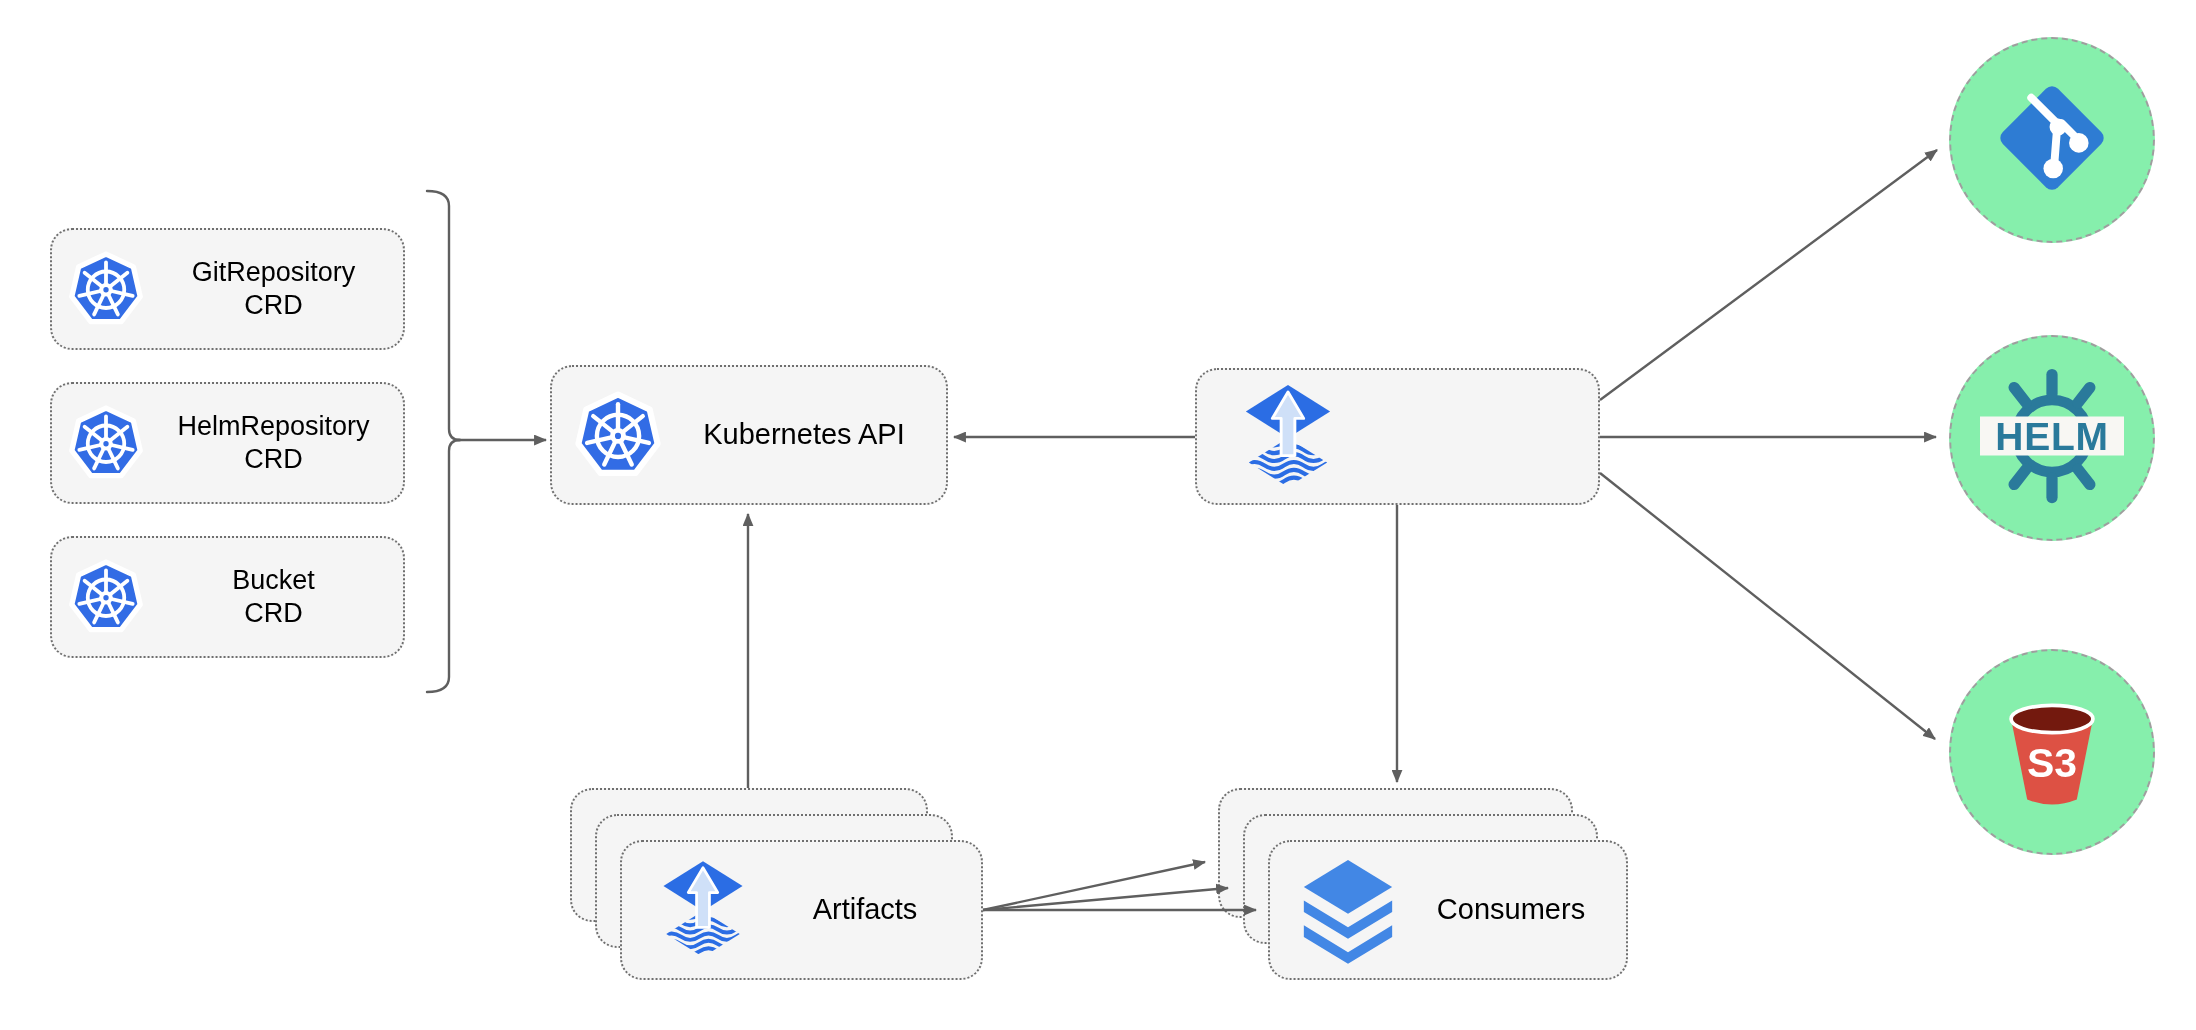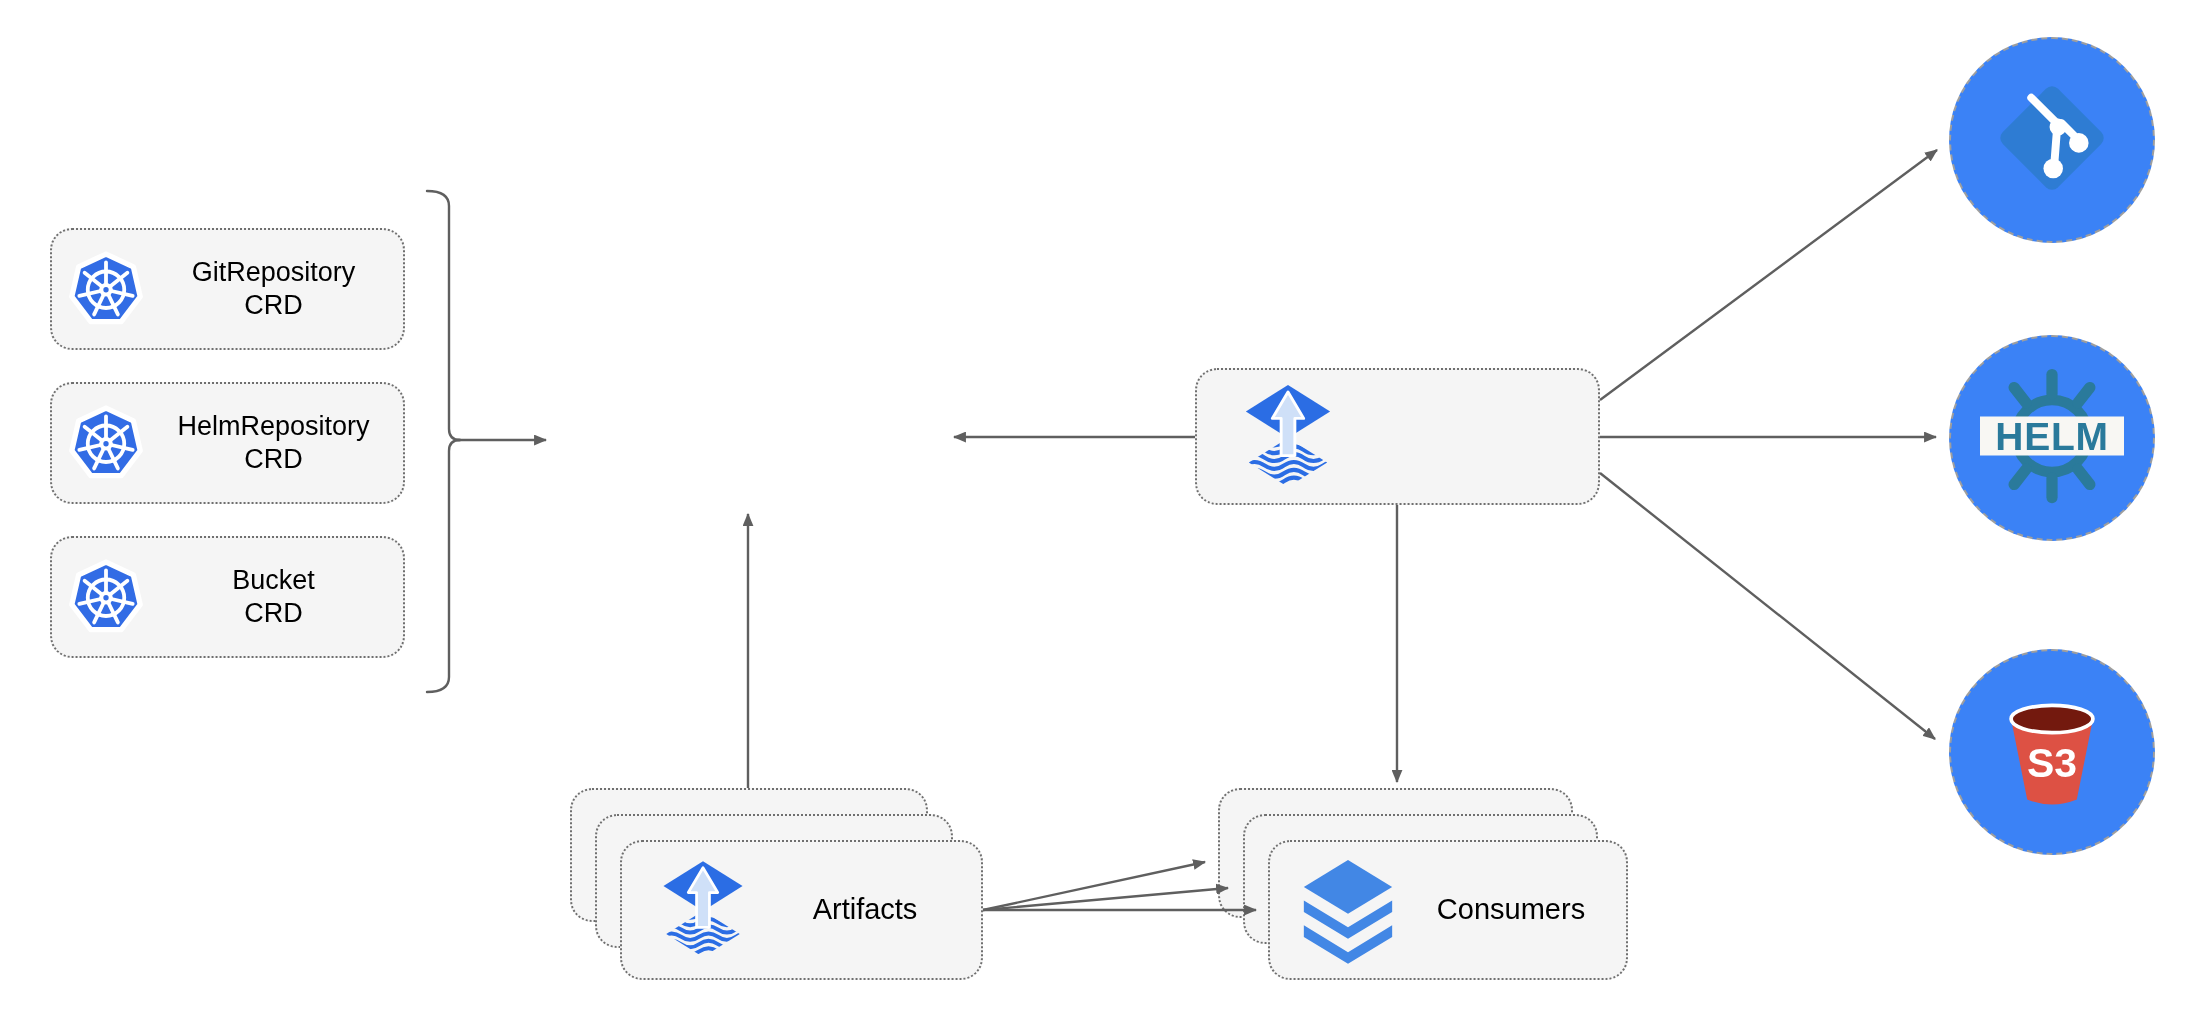--- a/index.html
+++ b/index.html
@@ -17,21 +17,21 @@
     flex:1 1 auto; text-align:center; white-space:pre-line;
     color:#000000; font-size:27px; line-height:1.22;
   }
   .big .label { font-size:29px; }
   .stack-layer {
     position:absolute; box-sizing:border-box;
     background:#F5F5F5; border:2px dotted #6F6F6F; border-radius:22px;
   }
   .circle-node {
     position:absolute; box-sizing:border-box; width:206px; height:206px;
-    background:#3b82f6; border:2px dashed #9E9E9E; border-radius:50%;
+    background:#86efac; border:2px dashed #9E9E9E; border-radius:50%;
     display:flex; align-items:center; justify-content:center; z-index:2;
   }
   #edges { position:absolute; left:0; top:0; z-index:5; pointer-events:none; }
 </style>
 </head>
 <body>
 
 <div class="canvas">
 
   <div class="node" style="left:50px;top:228px;width:355px;height:122px;">
@@ -93,20 +93,40 @@
           <line x1="50" y1="51" x2="50" y2="15" transform="rotate(308.6,50,51)"></line>
         </g>
         <circle cx="50" cy="51" r="9" fill="#FFFFFF"></circle>
         <circle cx="50" cy="51" r="3.5" fill="#326CE5"></circle>
       </svg>
     </span>
     <span class="label">Bucket
 CRD</span>
   </div>
 
+  <div class="node big" style="left:550px;top:365px;width:398px;height:140px;">
+    <span class="icon" style="margin-left:22px;">
+      <svg width="88" height="88" viewBox="0 0 100 100">
+        <polygon points="50,4 86,21 95,60 70,93 30,93 5,60 14,21" stroke="#FFFFFF" stroke-width="7" stroke-linejoin="round" fill="#326CE5"></polygon>
+        <circle cx="50" cy="51" r="24" fill="none" stroke="#FFFFFF" stroke-width="5"></circle>
+        <g stroke="#FFFFFF" stroke-width="5" stroke-linecap="round">
+          <line x1="50" y1="51" x2="50" y2="15"></line>
+          <line x1="50" y1="51" x2="50" y2="15" transform="rotate(51.4,50,51)"></line>
+          <line x1="50" y1="51" x2="50" y2="15" transform="rotate(102.9,50,51)"></line>
+          <line x1="50" y1="51" x2="50" y2="15" transform="rotate(154.3,50,51)"></line>
+          <line x1="50" y1="51" x2="50" y2="15" transform="rotate(205.7,50,51)"></line>
+          <line x1="50" y1="51" x2="50" y2="15" transform="rotate(257.1,50,51)"></line>
+          <line x1="50" y1="51" x2="50" y2="15" transform="rotate(308.6,50,51)"></line>
+        </g>
+        <circle cx="50" cy="51" r="9" fill="#FFFFFF"></circle>
+        <circle cx="50" cy="51" r="3.5" fill="#326CE5"></circle>
+      </svg>
+    </span>
+    <span class="label">Kubernetes API</span>
+  </div>
 
   <div class="node big" style="left:1195px;top:368px;width:405px;height:137px;">
     <span class="icon" style="margin-left:42px;">
       <svg width="98" height="116" viewBox="0 0 100 118">
         <defs>
             <clipPath id="fluxclip1">
               <polygon points="50,60 90,85 50,110 10,85"></polygon>
             </clipPath>
           </defs>
         <polygon points="50,6 93,33 50,60 7,33" fill="#2B6DE4"></polygon>

